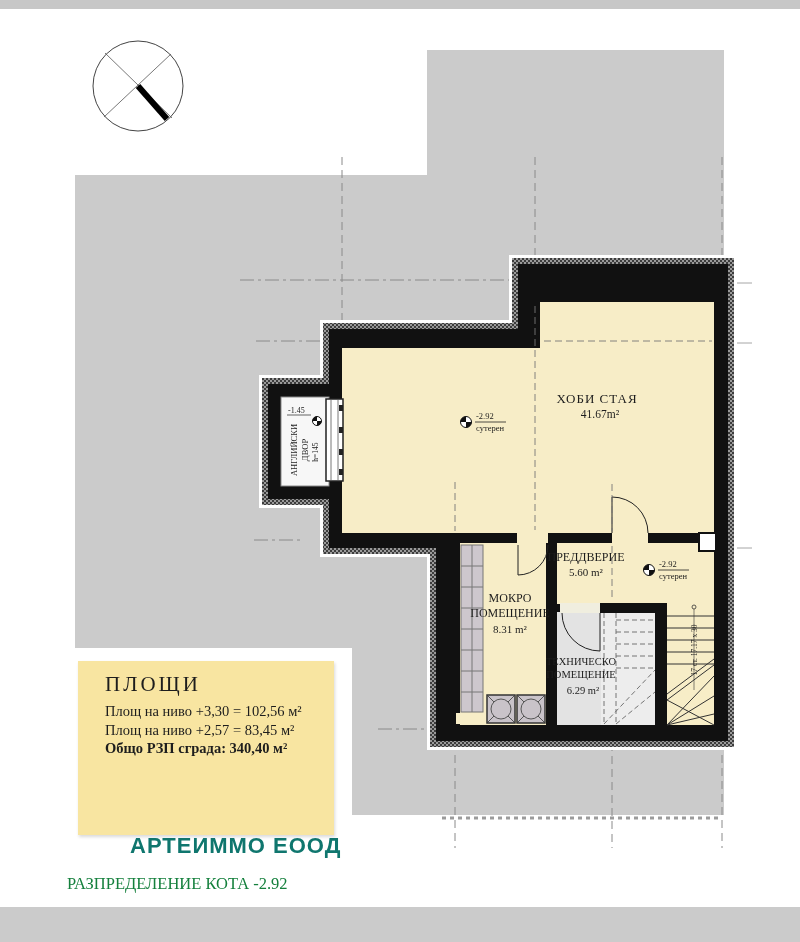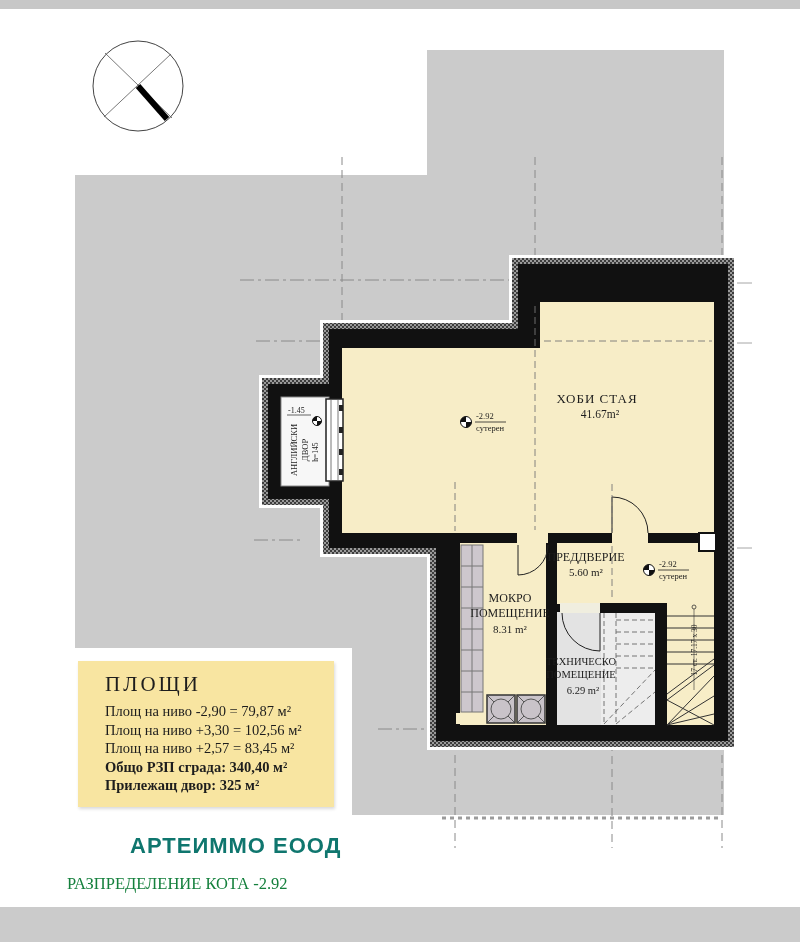--- a/index.html
+++ b/index.html
@@ -1,19 +1,19 @@
 <!DOCTYPE html>
 <html><head>
 <meta charset="utf-8">
 <style>
   html,body{margin:0;padding:0;background:#fff;}
   .page{position:relative;width:800px;height:942px;background:#fff;overflow:hidden;
         font-family:"Liberation Serif", serif;}
   .page svg{position:absolute;left:0;top:0;}
-  .legend-box{position:absolute;left:78px;top:661px;width:256px;height:146px;
+  .legend-box{position:absolute;left:78px;top:661px;width:256px;height:174px;
       background:#f8e5a1;box-shadow:1px 2px 3px rgba(0,0,0,.15);
       padding:11px 0 0 27px;box-sizing:border-box;color:#1d1d1d;}
   .legend-title{font-size:21px;letter-spacing:3px;margin-bottom:5px;}
   .legend-row{font-size:14.5px;line-height:18.5px;}
   .legend-total{font-size:14.5px;line-height:18.5px;font-weight:bold;font-family:Liberation Serif, serif;}
   .company{position:absolute;left:130px;top:833px;
       font-family:"Liberation Sans", sans-serif;font-weight:bold;
       font-size:22px;letter-spacing:1px;color:#0f766e;}
   .caption{position:absolute;left:67px;top:874px;font-size:16.5px;color:#15803d;}
   text{font-family:"Liberation Serif", serif;fill:#1d1d1d;}
@@ -230,23 +230,21 @@
     <text x="510" y="633" font-size="11" text-anchor="middle">8.31 m²</text>
 
     <text x="581" y="665" font-size="10.5" text-anchor="middle">ТЕХНИЧЕСКО</text>
     <text x="581" y="678" font-size="10.5" text-anchor="middle">ПОМЕЩЕНИЕ</text>
     <text x="583" y="694" font-size="10.5" text-anchor="middle">6.29 m²</text>
   </g>
 </svg>
 
 <div class="legend-box">
   <div class="legend-title">ПЛОЩИ</div>
-  <div class="legend-row">Площ на ниво -2,90 = 79,87 м²</div>
   <div class="legend-row">Площ на ниво +3,30 = 102,56 м²</div>
   <div class="legend-row">Площ на ниво +2,57 = 83,45 м²</div>
   <div class="legend-total">Общо РЗП сграда: 340,40 м²</div>
-  <div class="legend-total">Прилежащ двор: 325 м²</div>
 </div>
 
 <div class="company">АРТЕИММО ЕООД</div>
 <div class="caption">РАЗПРЕДЕЛЕНИЕ КОТА -2.92</div>
 
 </div>
 
 </body></html>

